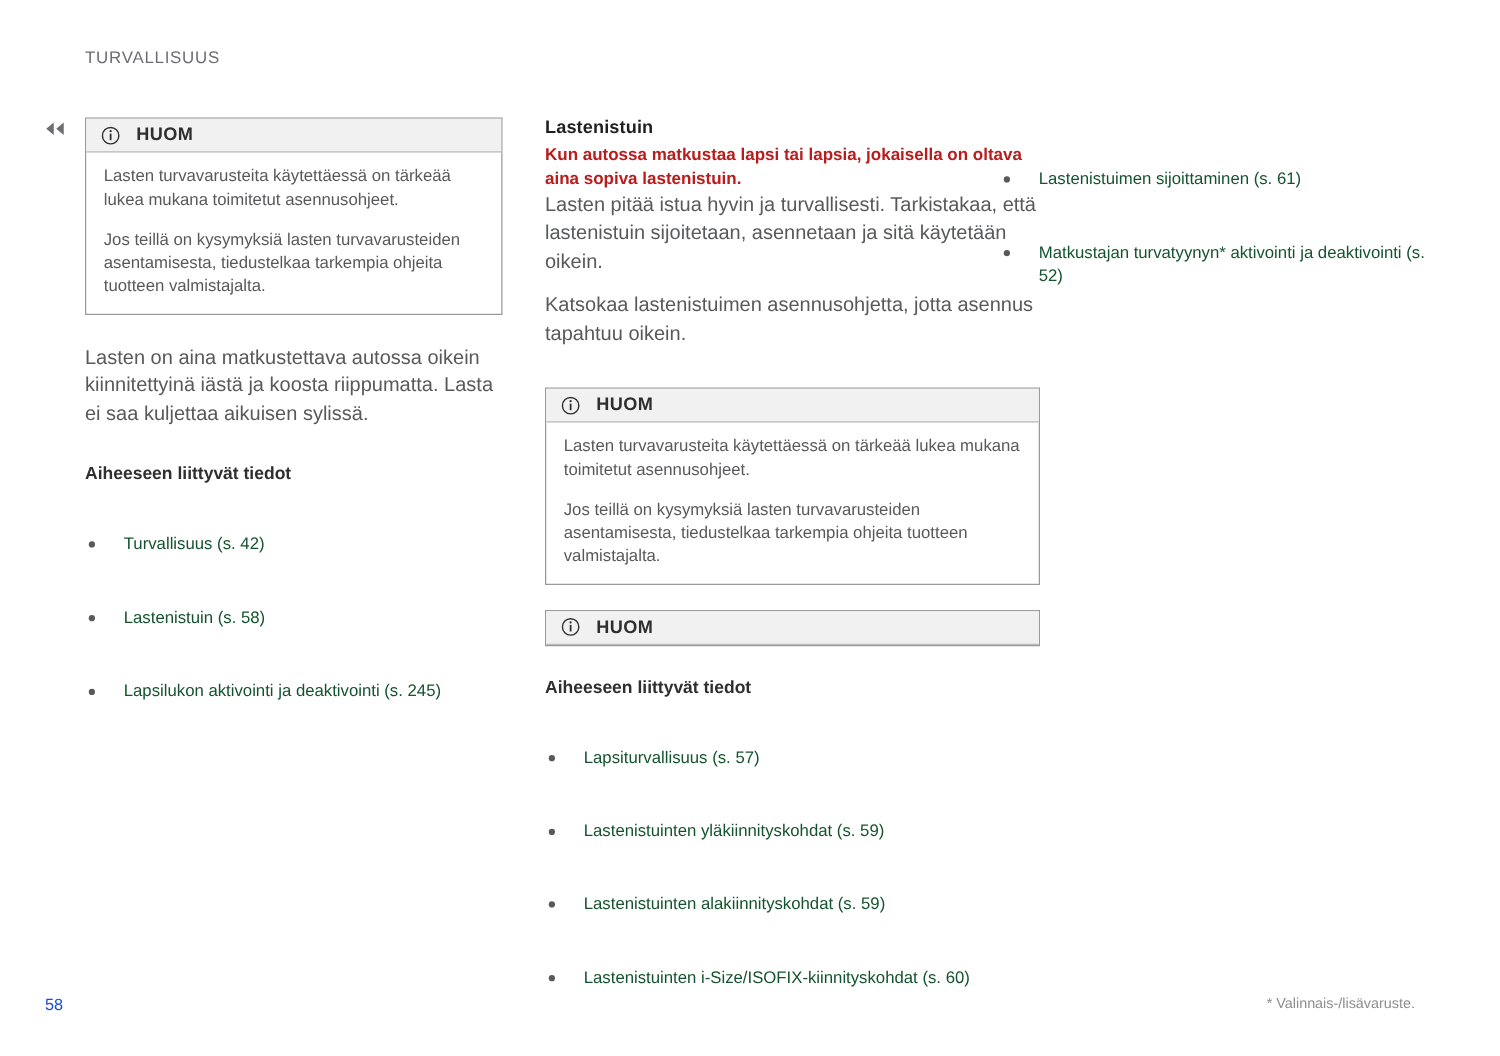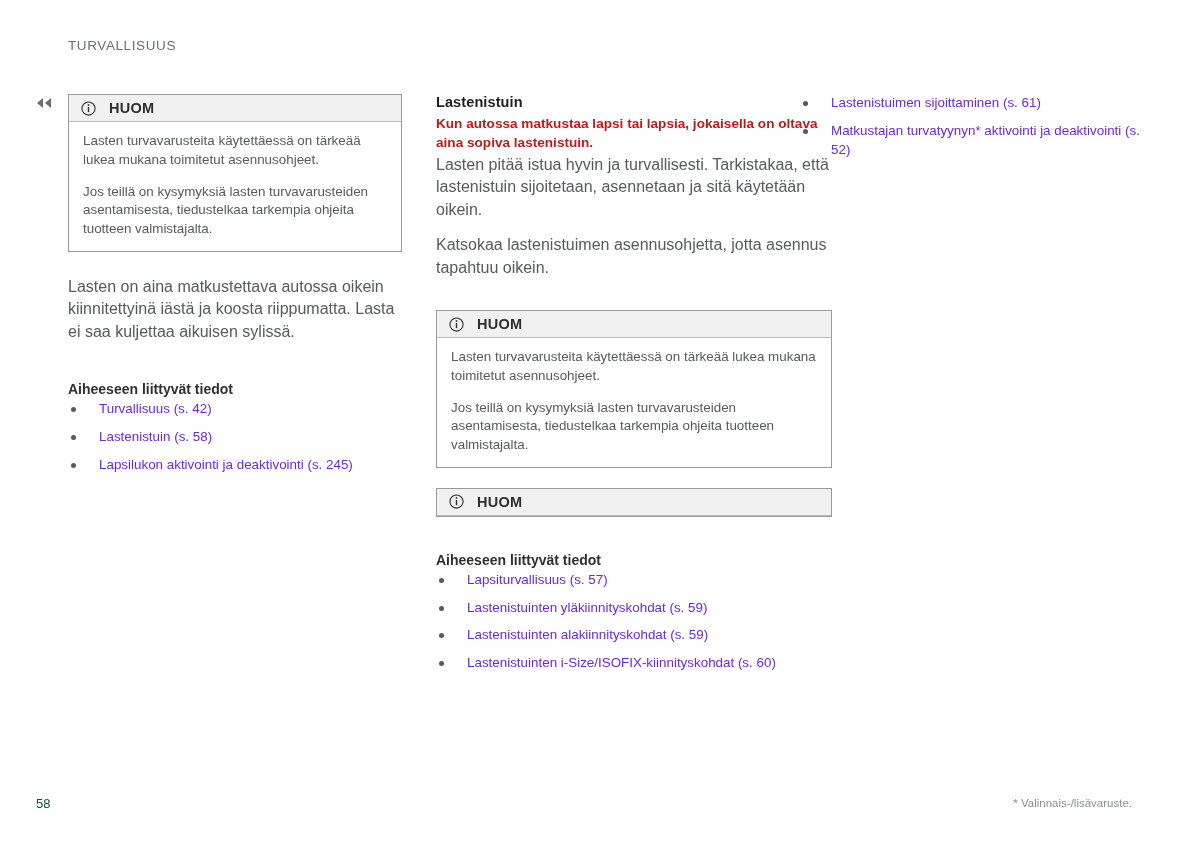--- a/index.html
+++ b/index.html
@@ -111,36 +111,37 @@
     font-size: 14.5px;
     font-weight: bold;
     color: #1f1f1f;
     margin: 0 0 4px 0;
     letter-spacing: 0.1px;
   }
   .sub-heading {
     font-size: 14px;
     font-weight: bold;
     color: #2f2f2f;
-    margin: 11px 0 3px 0;
+    margin: 0 0 3px 0;
   }
 
   
   ul.bullets {
     list-style: none;
     margin: 0;
     padding: 0;
   }
   ul.bullets li {
     position: relative;
     padding-left: 31px;
     font-size: 13.4px;
     line-height: 1.40;
-    color: #6d28d9;
+    color: #14532d;
     margin-bottom: 9px;
+    margin-top: 40px;
   }
   ul.bullets li:last-child { margin-bottom: 0; }
   ul.bullets li::before {
     content: "";
     position: absolute;
     left: 3px;
     top: 7px;
     width: 5px;
     height: 5px;
     border-radius: 50%;
@@ -152,21 +153,21 @@
   .gap-20 { height: 20px; }
   .gap-18 { height: 18px; }
   .gap-14 { height: 14px; }
 
   
   .page-number {
     position: absolute;
     left: 36px;
     bottom: 34px;
     font-size: 13px;
-    color: #14532d;
+    color: #1d4ed8;
   }
   .footnote {
     position: absolute;
     right: 68px;
     bottom: 36px;
     font-size: 11.5px;
     color: #8d8e90;
   }
 </style>
 </head>

